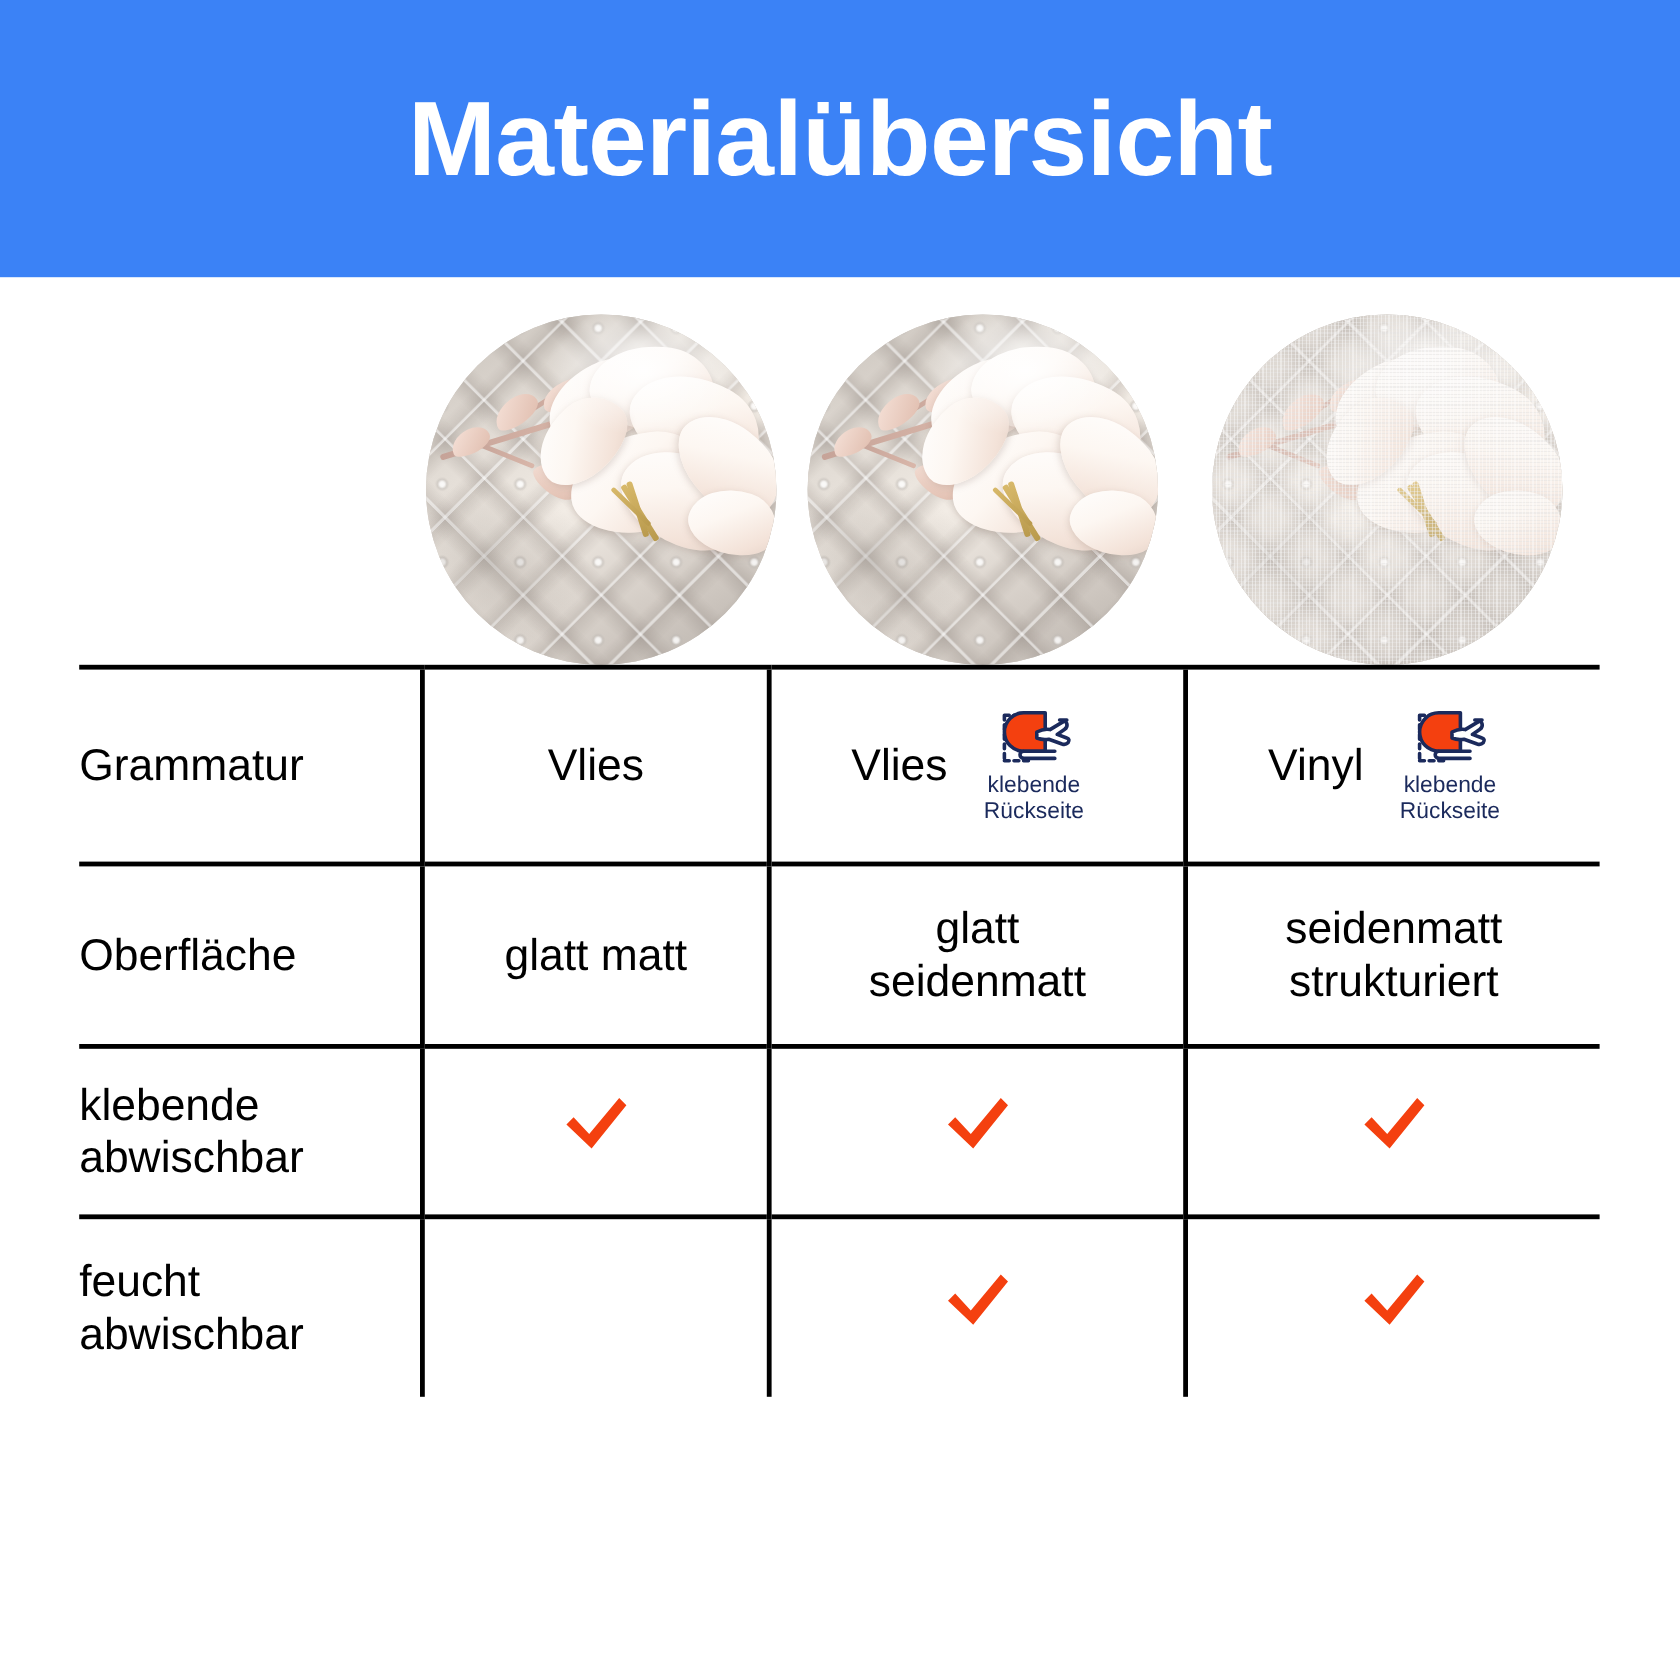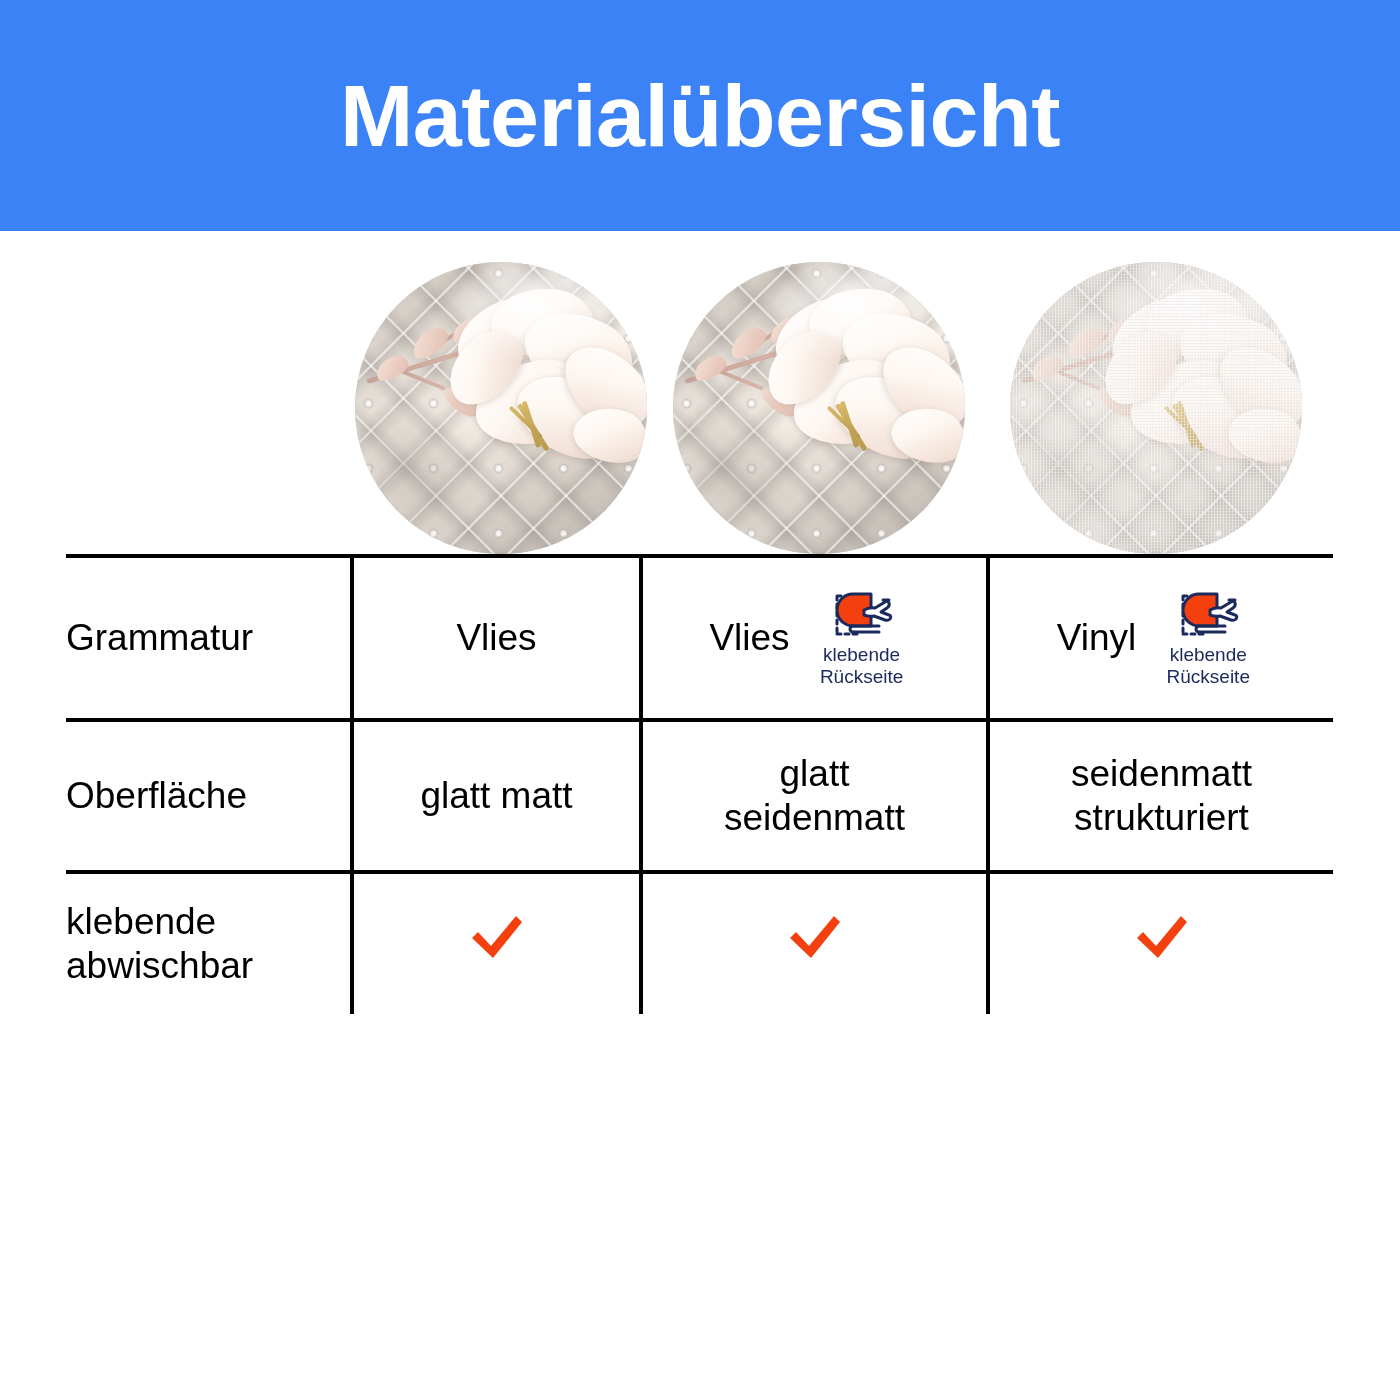--- a/index.html
+++ b/index.html
@@ -415,17 +415,38 @@
         </td>
         <td class="value-cell col-c">
           <span class="check-mark">
             <svg width="58" height="54" viewBox="0 0 58 54">
               <path d="M4 26 L10 20 L23 34 L48 4 L54 10 L25 46 Z" fill="#F4400F"></path>
             </svg>
           </span>
         </td>
       </tr>
 
+      <tr class="row-rule r-wet">
+        <td class="label-cell two-line">feucht
+abwischbar</td>
+        <td class="value-cell col-a">
+          <span class="check-empty"></span>
+        </td>
+        <td class="value-cell col-b">
+          <span class="check-mark">
+            <svg width="58" height="54" viewBox="0 0 58 54">
+              <path d="M4 26 L10 20 L23 34 L48 4 L54 10 L25 46 Z" fill="#F4400F"></path>
+            </svg>
+          </span>
+        </td>
+        <td class="value-cell col-c">
+          <span class="check-mark">
+            <svg width="58" height="54" viewBox="0 0 58 54">
+              <path d="M4 26 L10 20 L23 34 L48 4 L54 10 L25 46 Z" fill="#F4400F"></path>
+            </svg>
+          </span>
+        </td>
+      </tr>
 
     </tbody>
   </table>
 
 </div>
 
 </body></html>

